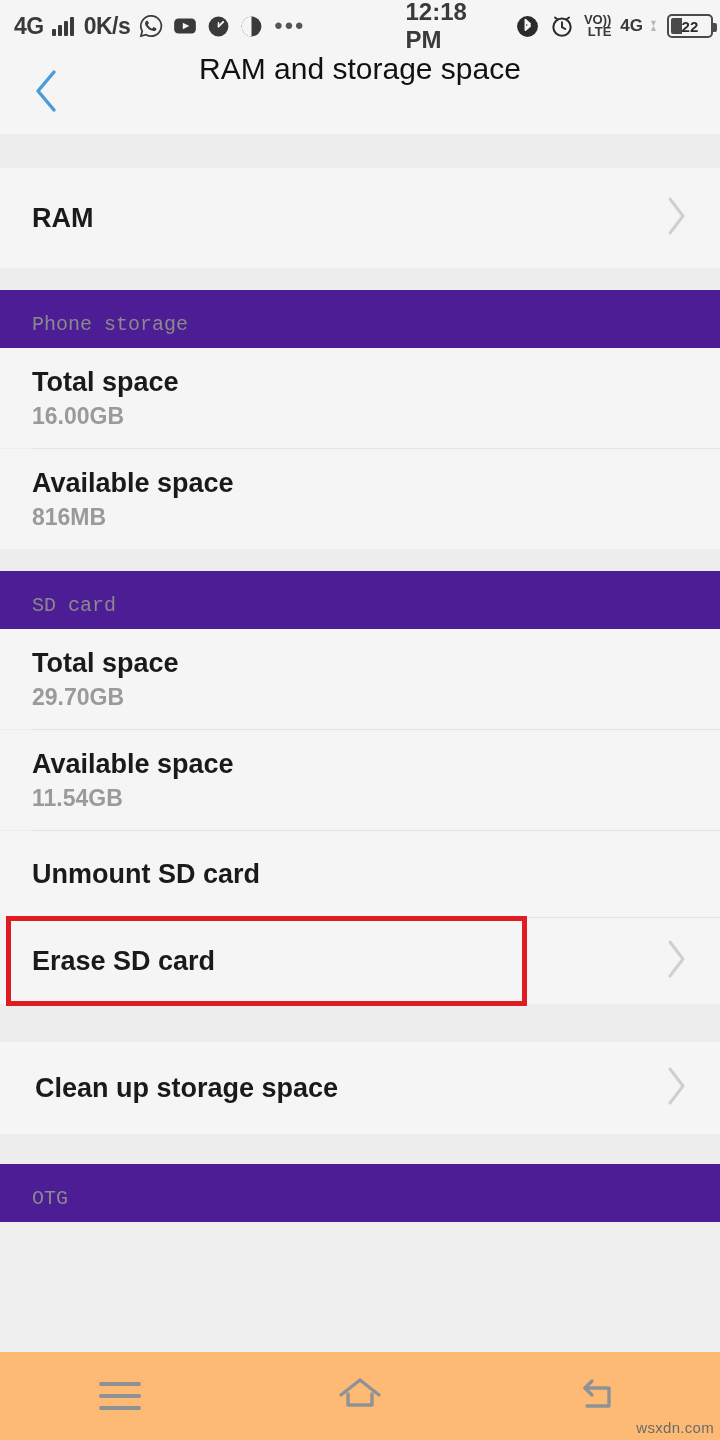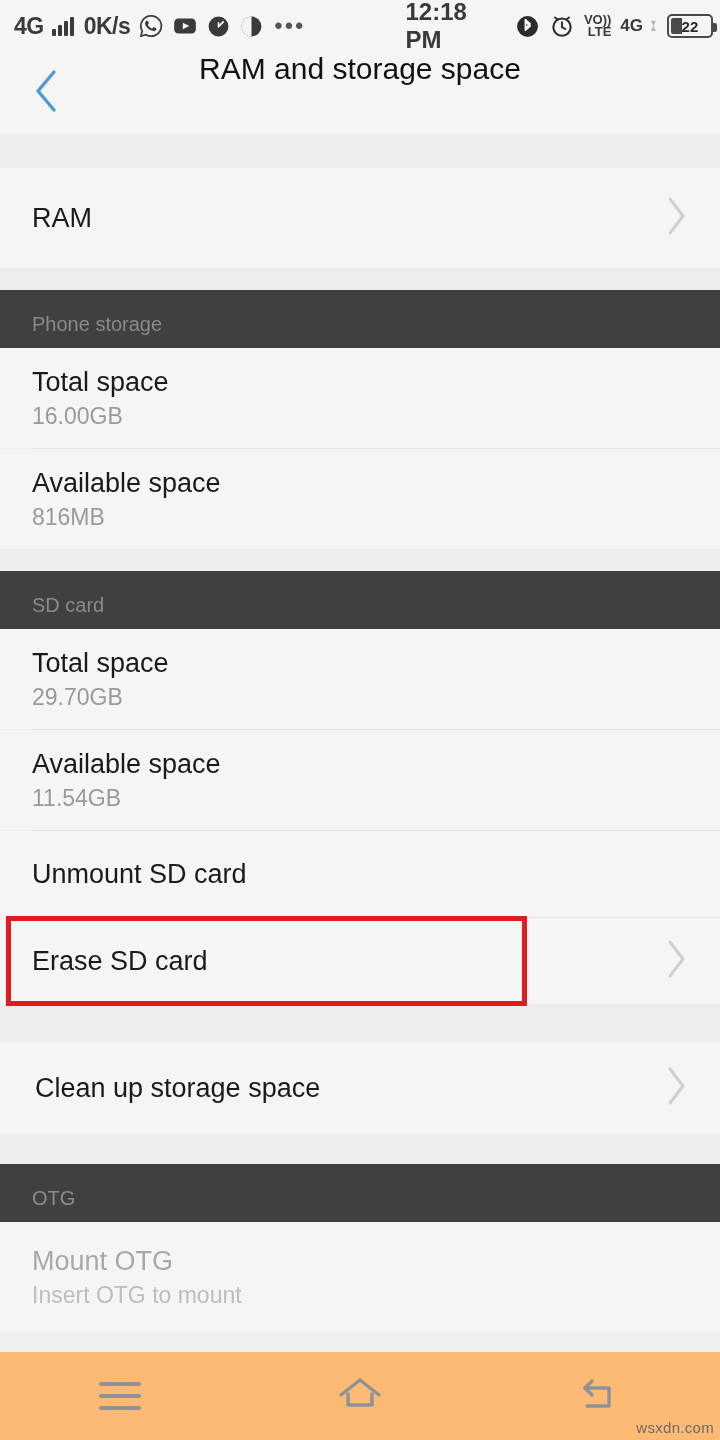--- a/index.html
+++ b/index.html
@@ -39,27 +39,27 @@
   .battery .fill { position:absolute; left:2px; top:2px; bottom:2px; width:11px; background:#4a4a4a; border-radius:2px 0 0 2px; }
   .battery span { position:relative; font-size:15px; font-weight:bold; color:#2b2b2b; }
 
   
   .header { height:82px; background:#f5f5f5; display:flex; align-items:flex-start; position:relative; }
   .back-btn { width:92px; height:82px; display:flex; align-items:center; justify-content:center; }
   .htitle { position:absolute; left:0; right:0; text-align:center; font-size:30px; color:#111; font-weight:normal; pointer-events:none; }
 
   
   .gap { background:#ededed; }
-  .section-head { background:#404040; display:flex; align-items:flex-end; padding:0 0 12px 32px; }
+  .section-head { background:#4c1d95; display:flex; align-items:flex-end; padding:0 0 12px 32px;font-family:Liberation Mono, monospace; }
   .section-head span { font-size:20px; color:#8a8a8a; }
   .row {
     background:#f5f5f5; position:relative;
     display:flex; align-items:center; padding:0 30px 0 32px;
   }
-  .row .txtwrap { display:flex; flex-direction:column; justify-content:center; flex:1; }
+  .row .txtwrap { display:flex; flex-direction:column; justify-content:center; flex:1;font-weight:bold; }
   .row .title { font-size:27px; color:#1a1a1a; line-height:1.12; }
   .row .sub { font-size:23px; color:#9a9a9a; margin-top:7px; line-height:1.1; }
   .row.disabled .title { color:#a8a8a8; }
   .row.disabled .sub { color:#bdbdbd; }
   .divider { height:1px; background:#e4e4e4; margin-left:32px; }
   .chev { flex:0 0 auto; margin-left:12px; }
 
   
   .annot {
     position:absolute; border:5px solid #e01b22; pointer-events:none;
@@ -225,26 +225,20 @@
           <div class="title">Clean up storage space</div>
         </div>
         <span class="chev"><svg width="28" height="46" viewBox="0 0 28 46">
             <path d="M8 6 L21 23 L8 40" fill="none" stroke="#cfcfcf" stroke-width="3" stroke-linecap="round" stroke-linejoin="round"></path>
           </svg></span>
       </div>
       <div class="gap" style="height: 30px;"></div>
       <div class="section-head" style="height: 58px;">
         <span>OTG</span>
       </div>
-      <div class="row disabled" style="height: 110px;">
-        <div class="txtwrap">
-          <div class="title">Mount OTG</div>
-          <div class="sub">Insert OTG to mount</div>
-        </div>
-      </div>
     </div>
 
   <div class="navbar">
     <div class="navbtn">
       <span class="hamb">
           <i></i>
           <i></i>
           <i></i>
         </span>
     </div>

